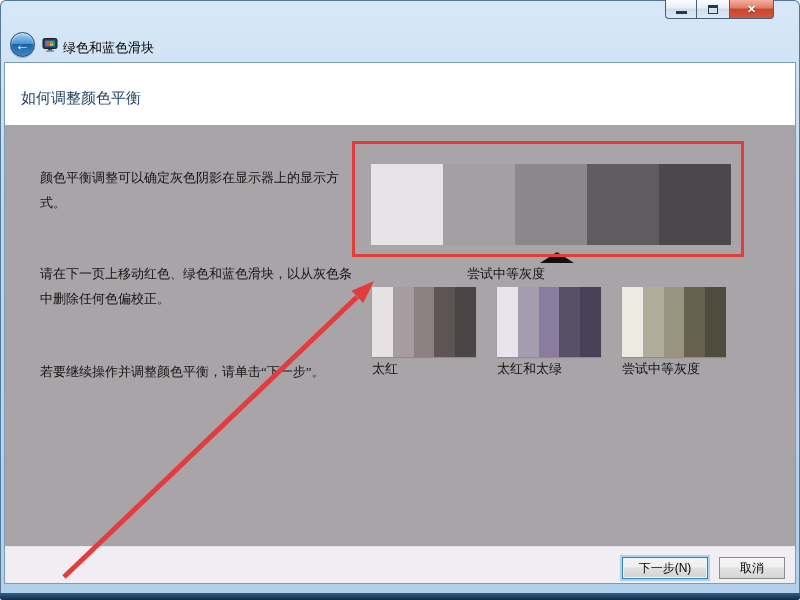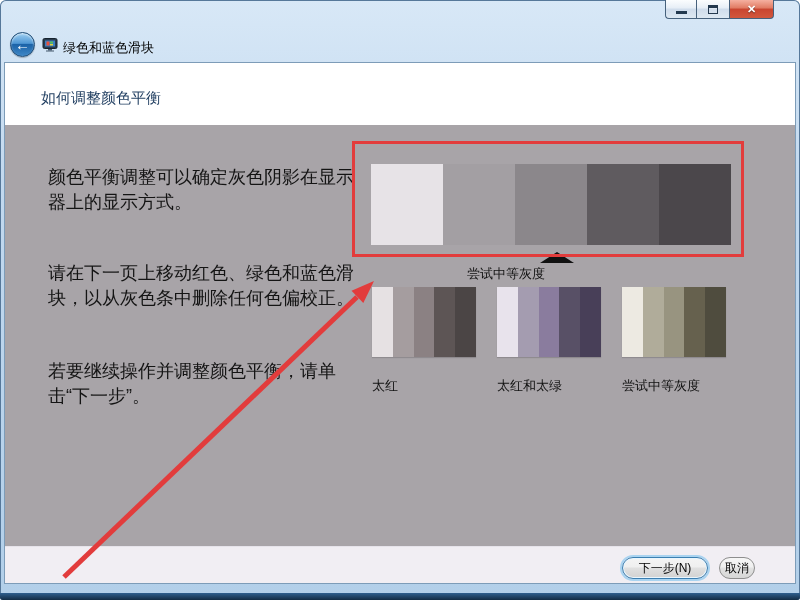--- a/index.html
+++ b/index.html
@@ -34,54 +34,54 @@
     border:1px solid #1d4a74; box-shadow: inset 0 1px 2px rgba(255,255,255,.7), 0 1px 1px rgba(0,0,0,.25);
     color:#fff; display:flex; align-items:center; justify-content:center;
     font-size:15px; font-weight:bold; z-index:5; }
   .app-icon { position:absolute; top:37px; left:42px; width:16px; height:16px; z-index:5; }
   .window-title { position:absolute; top:39px; left:63px; font-size:13px; color:#000; z-index:5; }
 
   
   .client { position:absolute; left:4px; top:62px; width:792px; height:522px;
     border:1px solid #7d9cb8; background:#a8a4a8; z-index:2; }
   .page-header { height:62px; background:#ffffff; }
-  .page-title { padding:26px 0 0 36px; font-size:15px; color:#1e3c5f; }
+  .page-title { padding:26px 0 0 16px; font-size:15px; color:#1e3c5f; }
   .page-body { position:relative; height:421px; background:#a8a4a8; }
   .page-footer { position:relative; height:37px; background:#f1eef3; border-top:1px solid #e6e3ea; }
 
   
   .instructions { position:absolute; left:35px; top:0; width:320px; }
-  .instructions p { position:absolute; left:8px; width:320px; font-size:18px; line-height:25px; color:#141414; }
+  .instructions p { position:absolute; left:0; width:320px; font-size:13px; line-height:25px; color:#141414;font-family:Liberation Serif, serif; }
   .p1 { top:40px; } .p2 { top:136px; } .p3 { top:234px; }
 
   .grayscale-strip { position:absolute; left:366px; top:39px; width:360px; height:81px; display:flex; }
   .grayscale-strip .stripe { flex:1; }
 
   .highlight-box { position:absolute; left:347px; top:16px; width:392px; height:116px;
     border:3px solid #e23c3c; z-index:40; }
 
   .marker-triangle { position:absolute; left:535px; top:127px; width:0; height:0;
     border-left:17px solid transparent; border-right:17px solid transparent;
     border-bottom:11px solid #111; }
   .marker-label { position:absolute; left:462px; top:140px; width:180px; text-align:left;
     font-size:13px; color:#111; }
 
   .samples-grid { position:absolute; left:367px; top:162px; display:grid;
     grid-template-columns:repeat(3,104px); column-gap:21px; row-gap:10px; }
   .sample-bars { width:104px; height:70px; display:flex; box-shadow:0 1px 1px rgba(0,0,0,.15); }
   .sample-bars .stripe { flex:1; }
-  .sample-label { margin-top:20px; font-size:13px; color:#111; height:17px; white-space:nowrap; }
+  .sample-label { margin-top:3px; font-size:13px; color:#111; height:17px; white-space:nowrap; }
 
   
   .btn { position:absolute; top:10px; height:22px; font-size:12px; color:#000;
-    display:flex; align-items:center; justify-content:center; border-radius:11px; cursor:default; z-index:5; }
+    display:flex; align-items:center; justify-content:center; border-radius:0; cursor:default; z-index:5; }
   .btn-next { left:617px; width:86px; border:1px solid #3c7fb1;
     background:linear-gradient(#f4f4f4,#efefef 45%,#e0e0e0 50%,#d2d2d2);
     box-shadow:0 0 0 2px #a9d3f0, inset 0 0 0 1px #e9f5fd; }
-  .btn-cancel { left:714px; width:36px; border:1px solid #8e8e8e;
+  .btn-cancel { left:714px; width:66px; border:1px solid #8e8e8e;
     background:linear-gradient(#f6f6f6,#f0f0f0 45%,#e2e2e2 50%,#d6d6d6); }
   .watermark { position:absolute; left:592px; top:10px; font-size:17px; color:#d4762a;
     opacity:.38; letter-spacing:1px; z-index:8; pointer-events:none; }
 
   .annotation-arrow { position:absolute; left:0; top:0; width:800px; height:600px;
     z-index:60; pointer-events:none; }
 </style>
 </head>
 <body>
 

